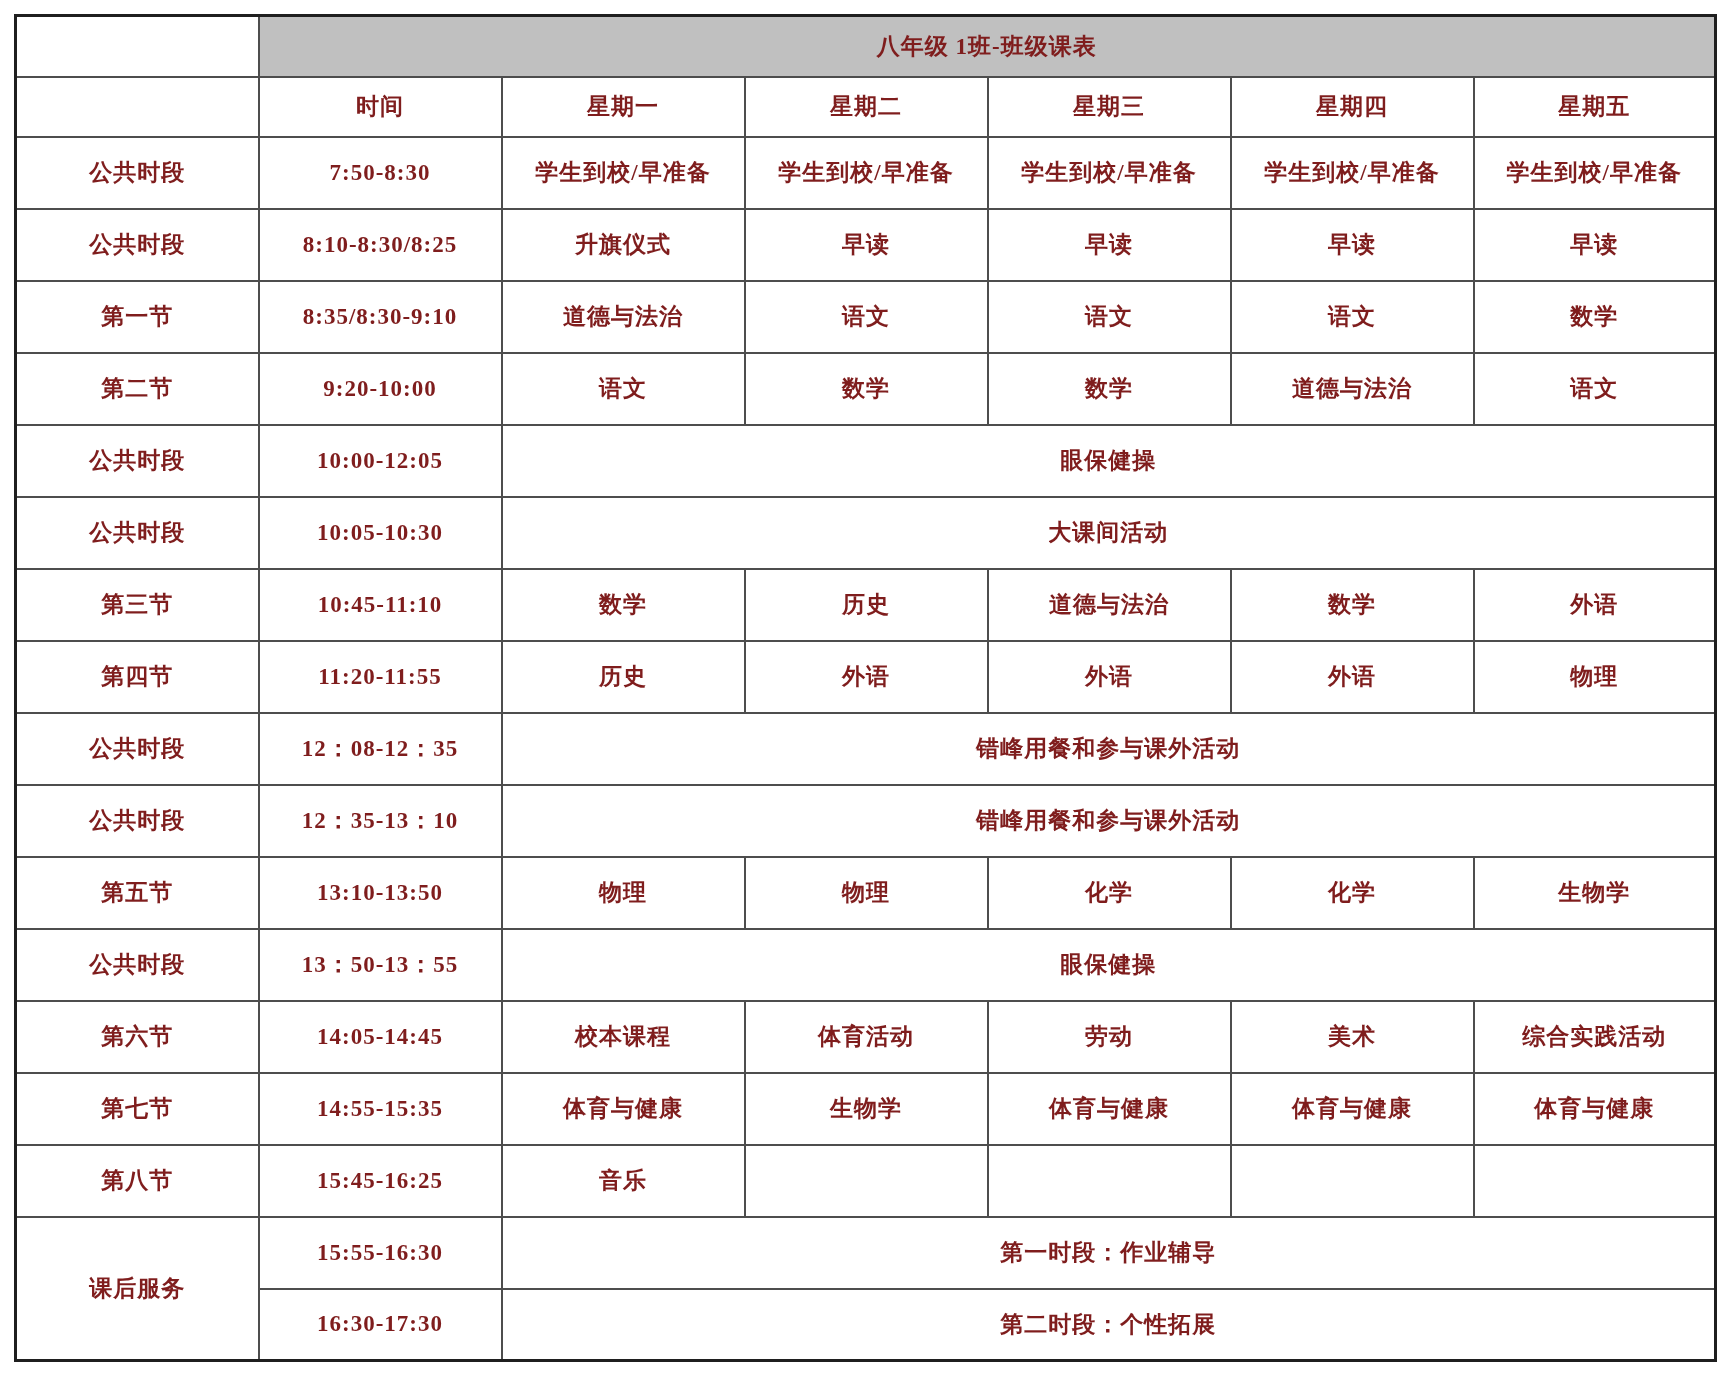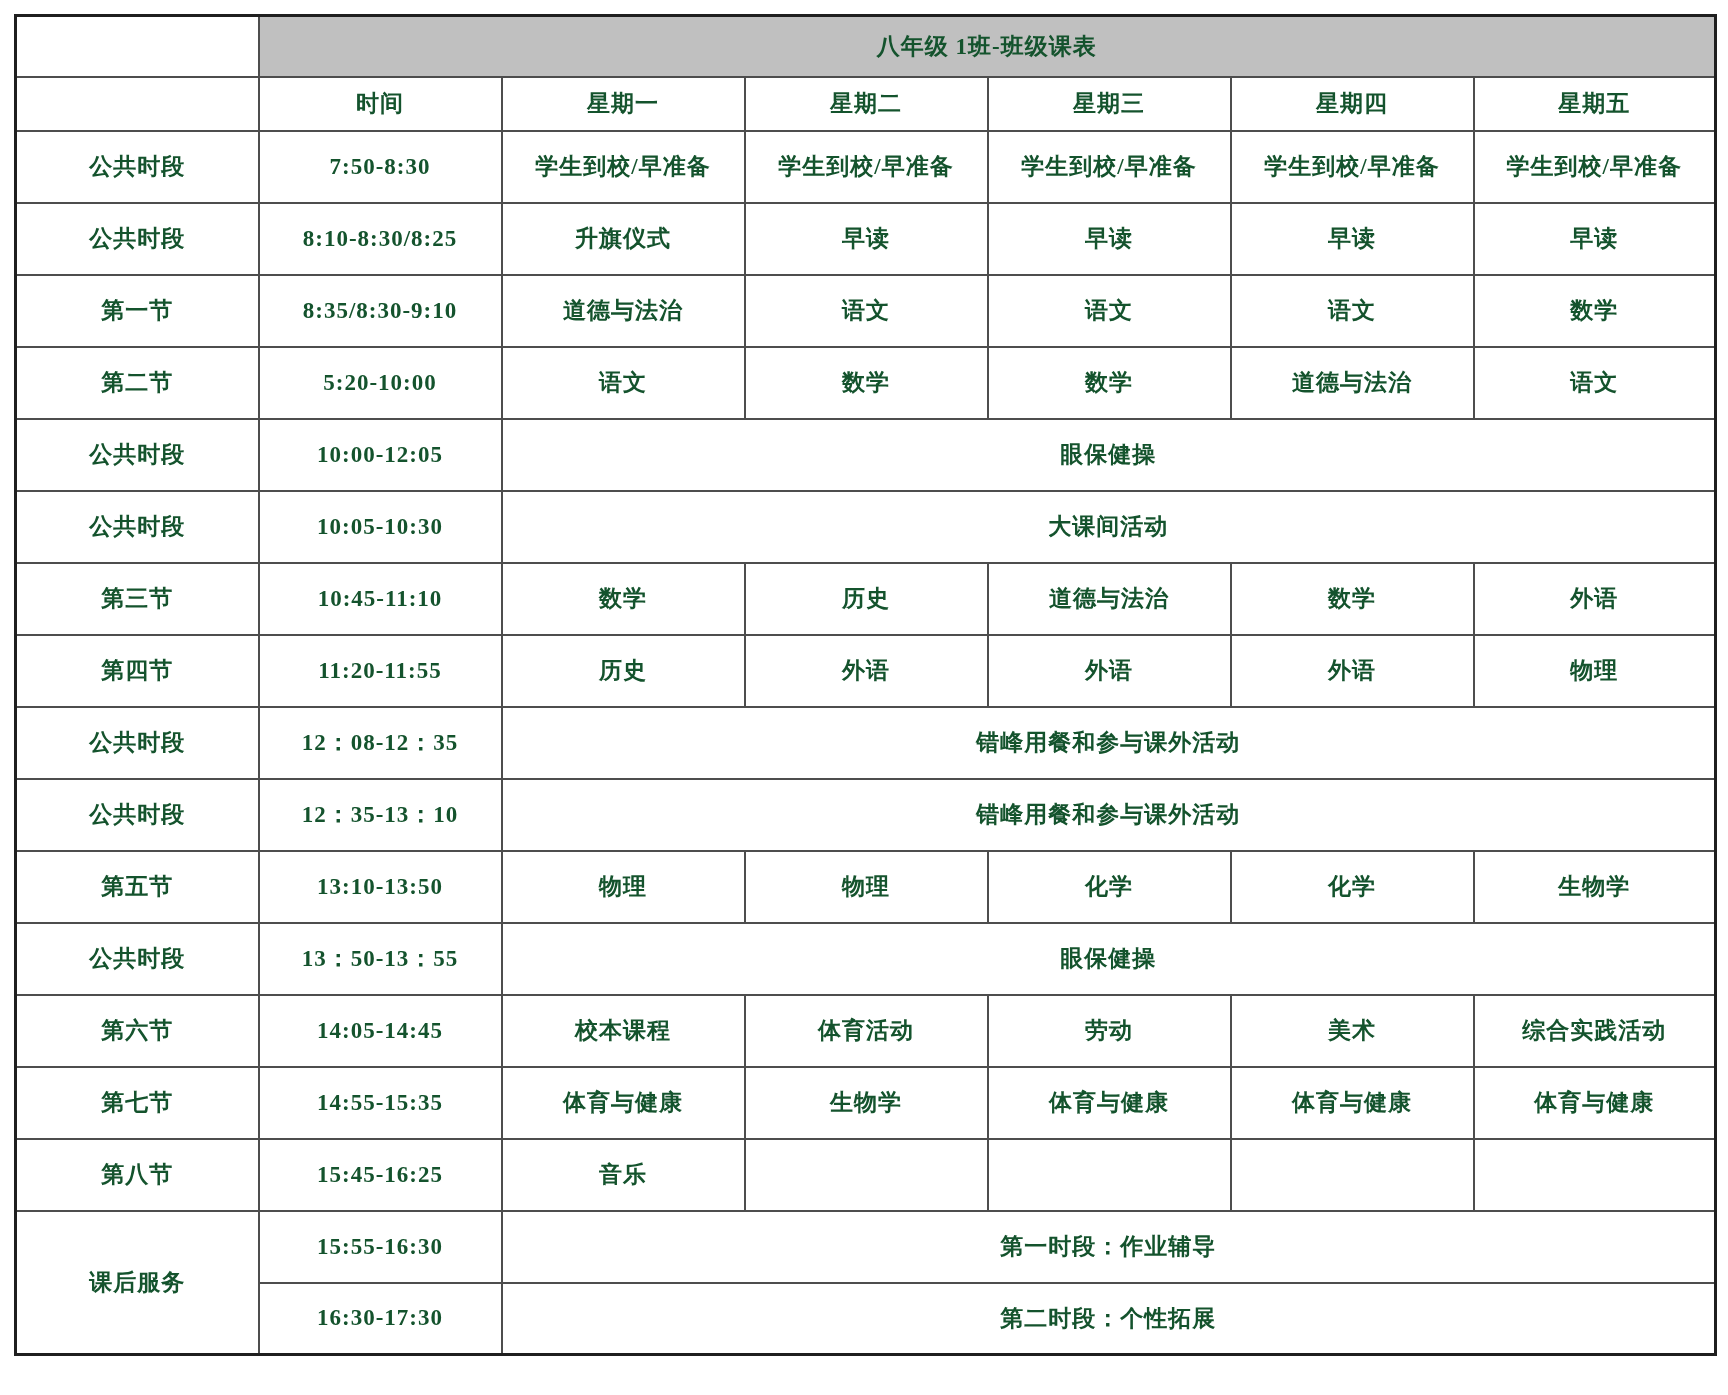--- a/index.html
+++ b/index.html
@@ -18,37 +18,37 @@
   }
   table.schedule {
     position: absolute;
     left: 14px;
     top: 14px;
     width: 1700px;
     border-collapse: collapse;
     table-layout: fixed;
     font-family: "Liberation Serif", "DejaVu Serif", serif;
     font-weight: bold;
-    color: #14532d;
+    color: #7f1d1d;
   }
   table.schedule td {
     border: 2px solid #4d4d4d;
     text-align: center;
     vertical-align: middle;
     font-size: 23px;
     letter-spacing: 1px;
     padding: 0 4px;
     overflow: hidden;
     white-space: nowrap;
   }
   table.schedule {
     border: 3px solid #1f1f1f;
   }
   tr.title-row { height: 61px; }
-  tr.header-row { height: 54px; }
+  tr.header-row { height: 60px; }
   tr.body-row { height: 72px; }
   td.corner-cell {
     background: #ffffff;
   }
   td.title-cell {
     background: #c0c0c0;
     font-size: 25px;
   }
   td.head-cell {
     font-size: 24px;
@@ -114,21 +114,21 @@
       <td class="time-cell">8:35/8:30-9:10</td>
       <td>道德与法治</td>
       <td>语文</td>
       <td>语文</td>
       <td>语文</td>
       <td>数学</td>
     </tr>
 
     <tr class="body-row">
       <td>第二节</td>
-      <td class="time-cell">5:20-10:00</td>
+      <td class="time-cell">9:20-10:00</td>
       <td>语文</td>
       <td>数学</td>
       <td>数学</td>
       <td>道德与法治</td>
       <td>语文</td>
     </tr>
 
     <tr class="body-row">
       <td>公共时段</td>
       <td class="time-cell">10:00-12:05</td>

